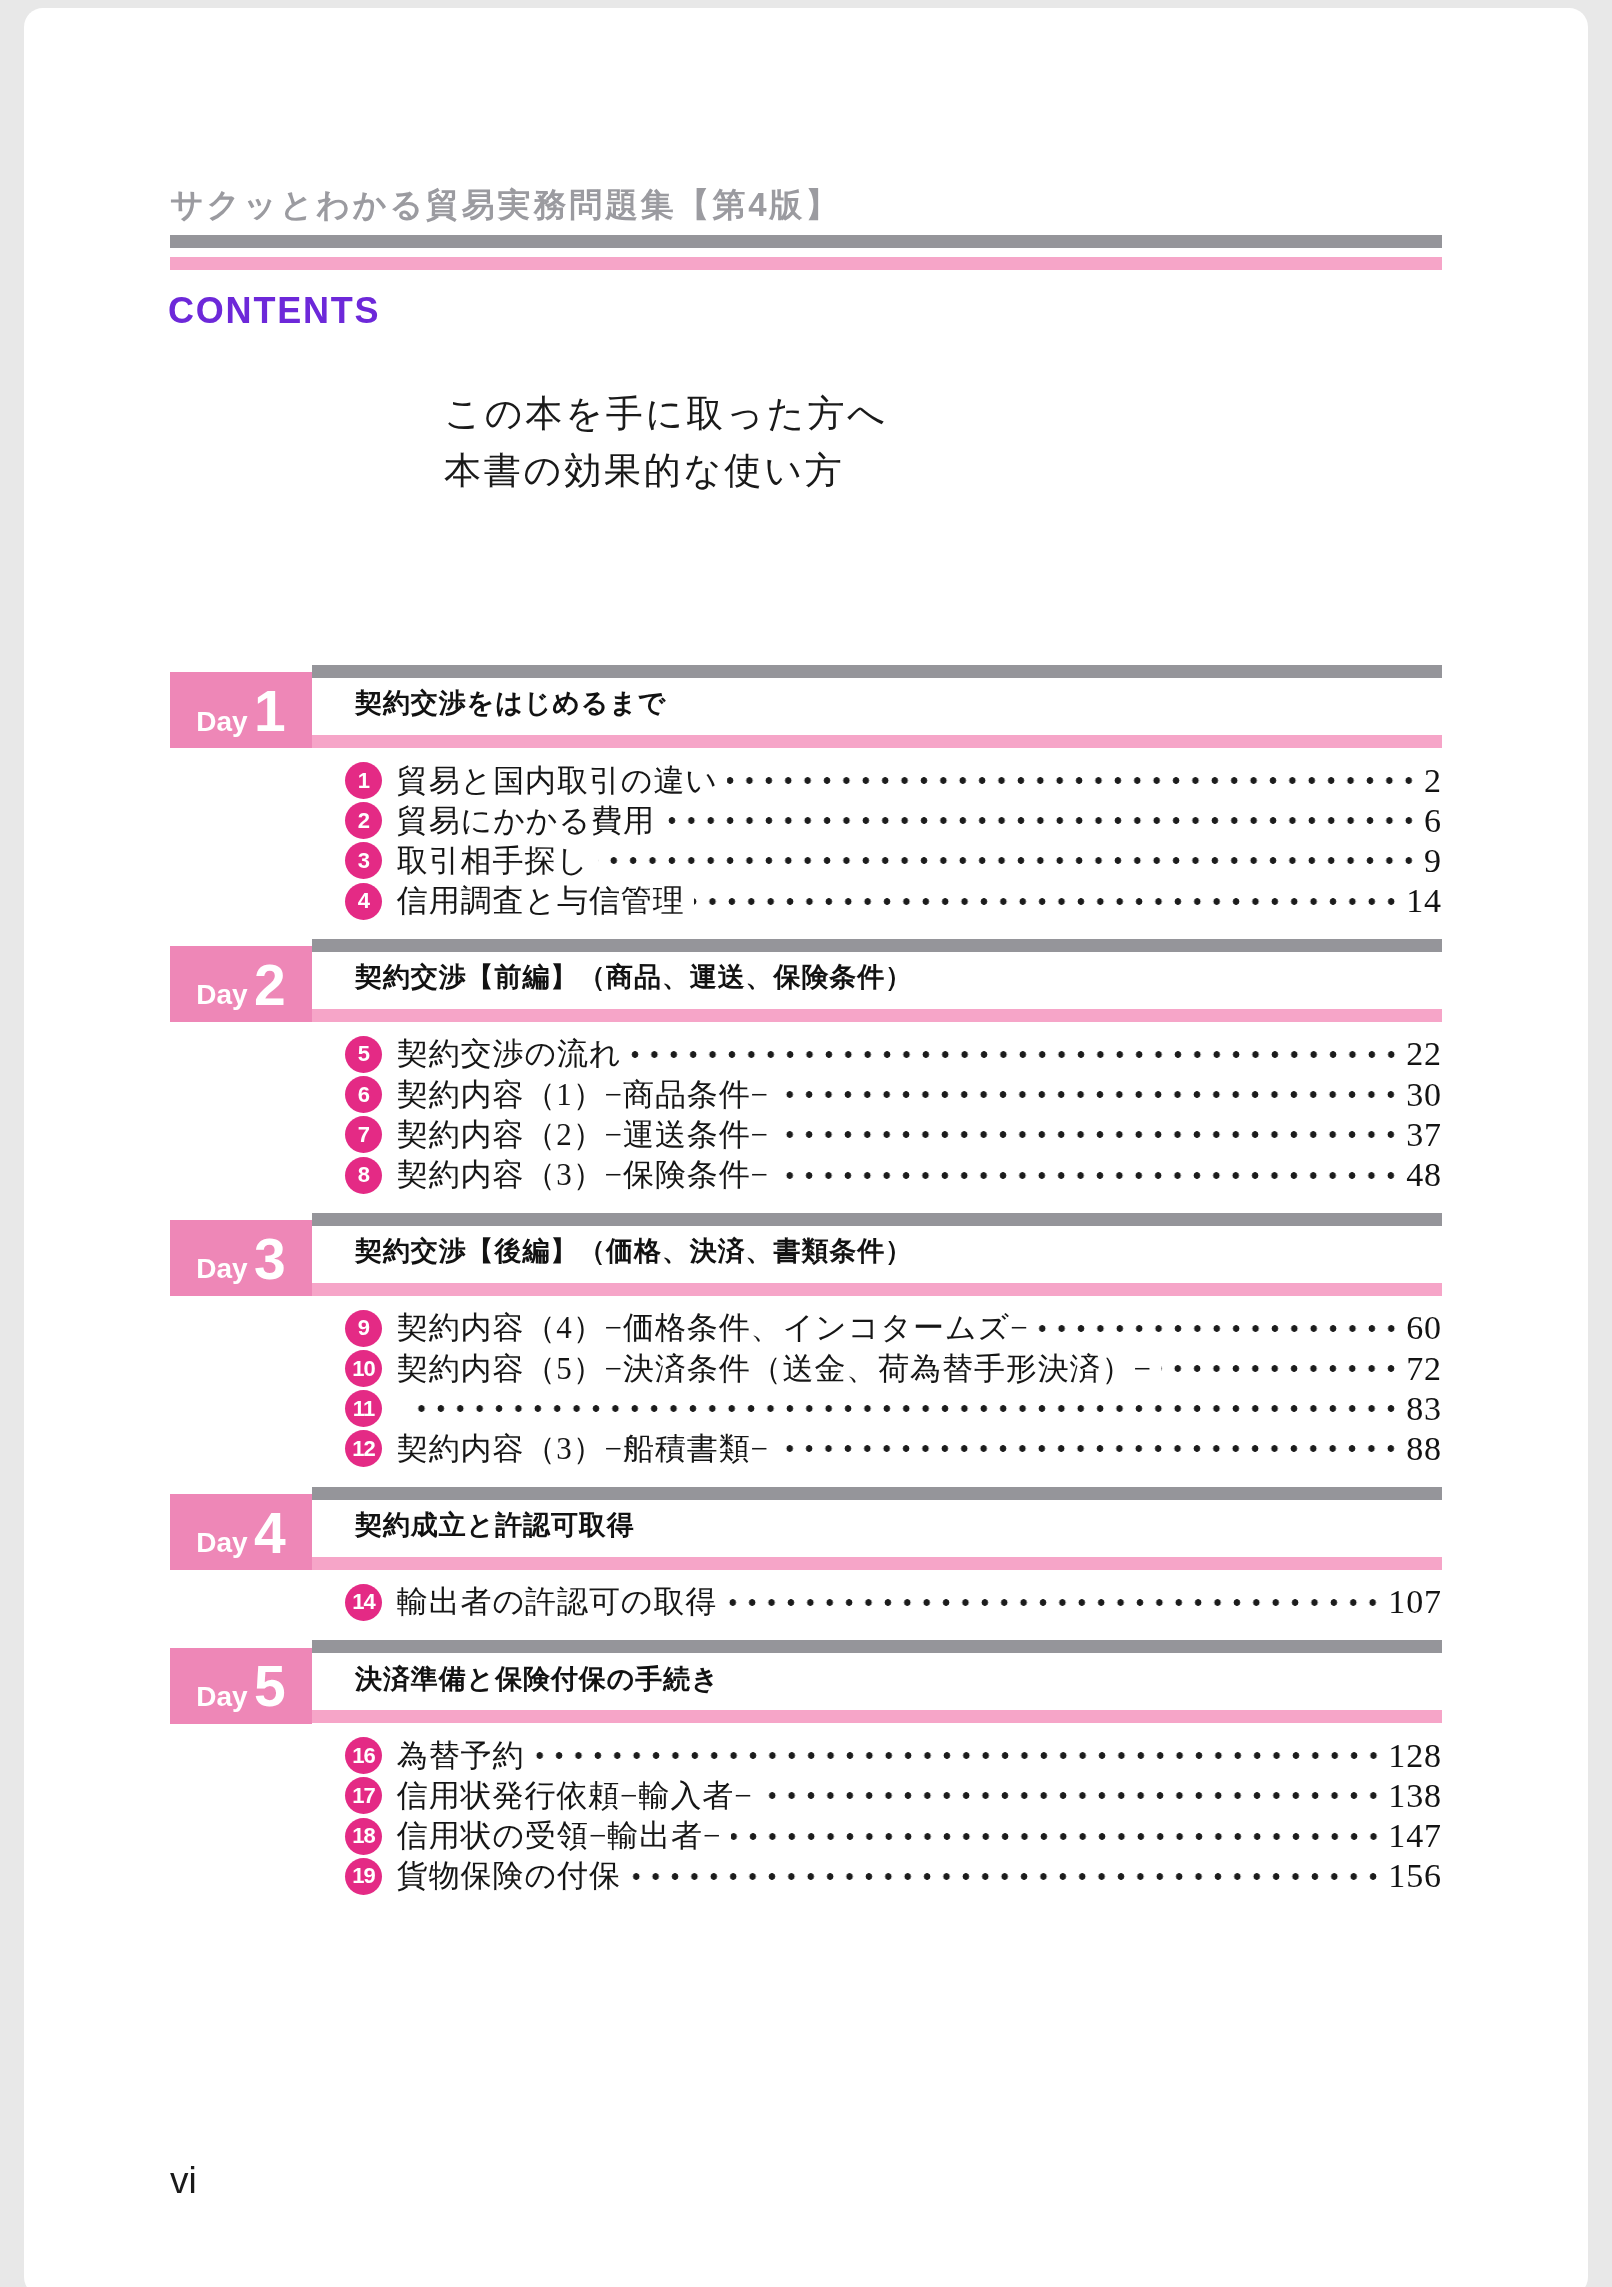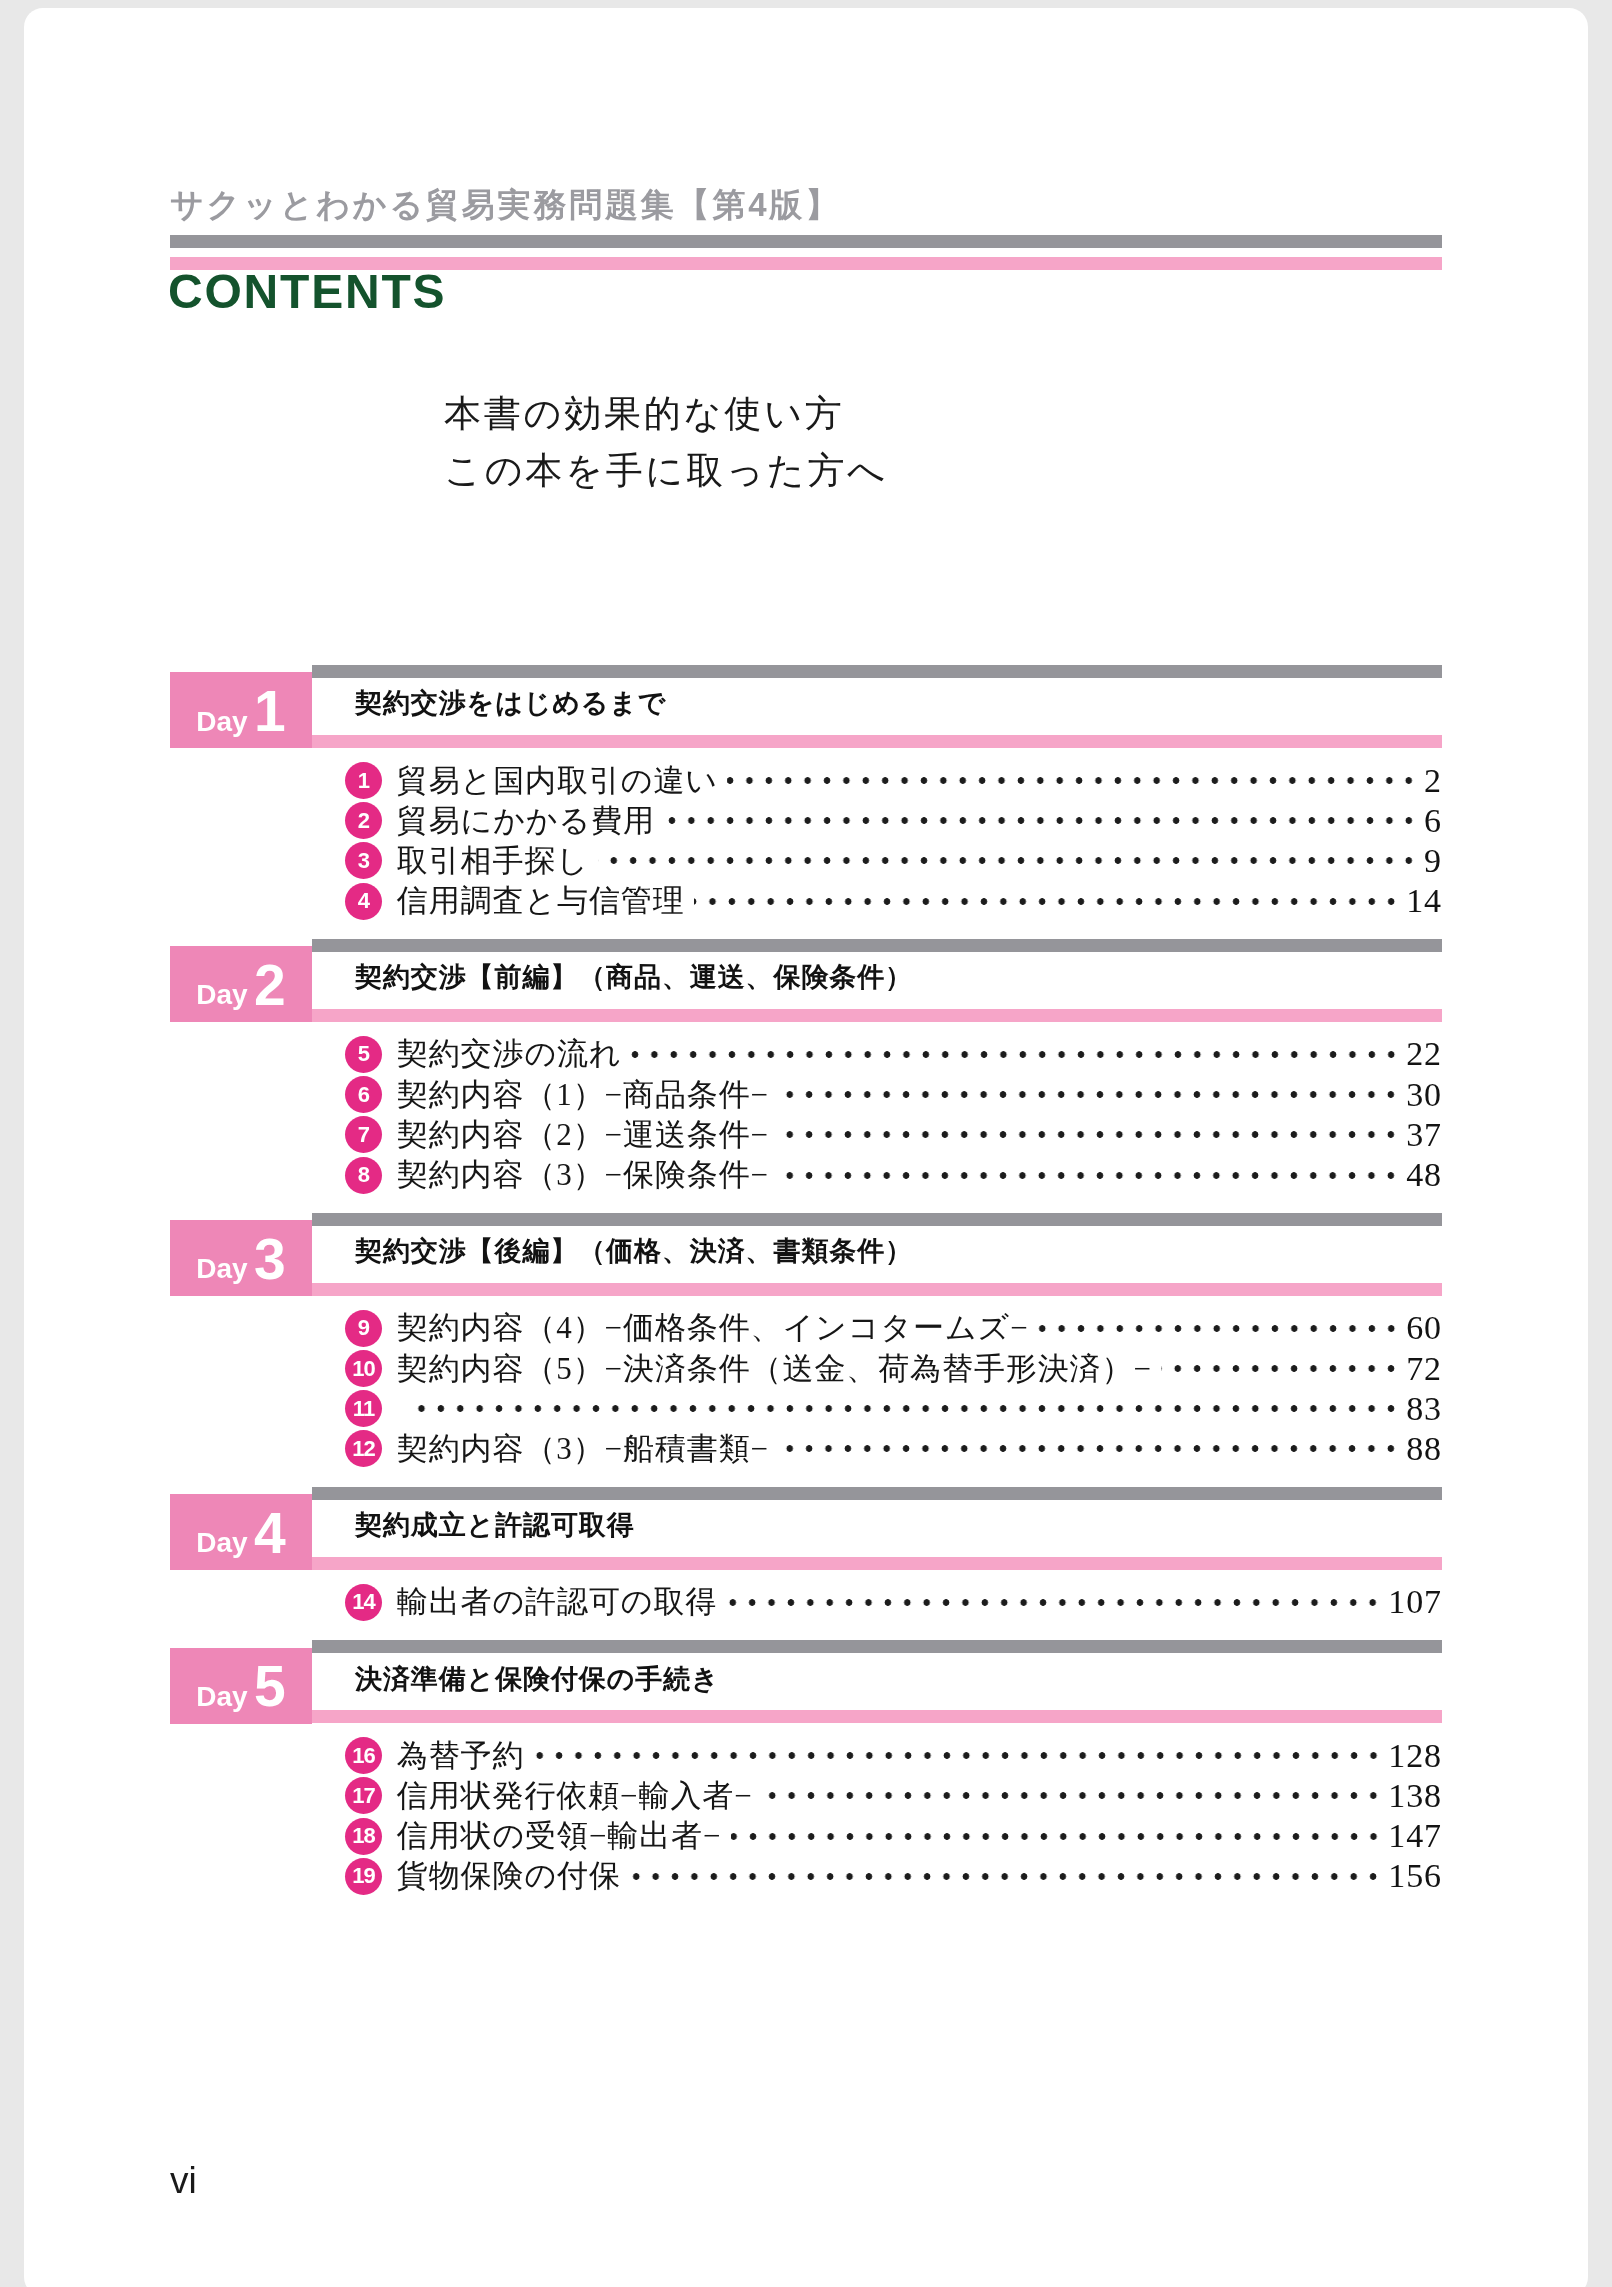--- a/index.html
+++ b/index.html
@@ -15,22 +15,22 @@
 
   
   .book-title{
     position:absolute;left:146px;top:175px;
     font-size:33px;font-weight:bold;color:#9b9ba0;
     letter-spacing:2.8px;white-space:nowrap;
   }
   .rule-gray{position:absolute;left:146px;top:227px;width:1272px;height:13px;background:#95959a;}
   .rule-pink{position:absolute;left:146px;top:249px;width:1272px;height:13px;background:#f6a5c8;}
   .contents-title{
-    position:absolute;left:144px;top:256px;margin:0;
-    font-size:48px;font-weight:bold;color:#14532d;letter-spacing:1.8px;
+    position:absolute;left:144px;top:282px;margin:0;
+    font-size:36px;font-weight:bold;color:#6d28d9;letter-spacing:1.8px;
   }
 
   
   .intro{
     position:absolute;left:420px;top:377px;
     font-family:"Liberation Serif","DejaVu Serif",serif;
     font-size:37px;color:#1a1a1a;letter-spacing:2.8px;line-height:57px;
     white-space:nowrap;
   }
 
@@ -87,22 +87,22 @@
 <body>
 
 <div class="page">
 
   <div class="book-title">サクッとわかる貿易実務問題集【第4版】</div>
   <div class="rule-gray"></div>
   <div class="rule-pink"></div>
   <h1 class="contents-title">CONTENTS</h1>
 
   <div class="intro">
+    <div>この本を手に取った方へ</div>
     <div>本書の効果的な使い方</div>
-    <div>この本を手に取った方へ</div>
   </div>
 
   <div class="sections-container">
   <section class="day-section">
     <div class="sec-header">
       <div class="gray-bar"></div>
       <div class="day-box">
         <span class="day-word">Day</span>
         <span class="day-num">1</span>
       </div>

